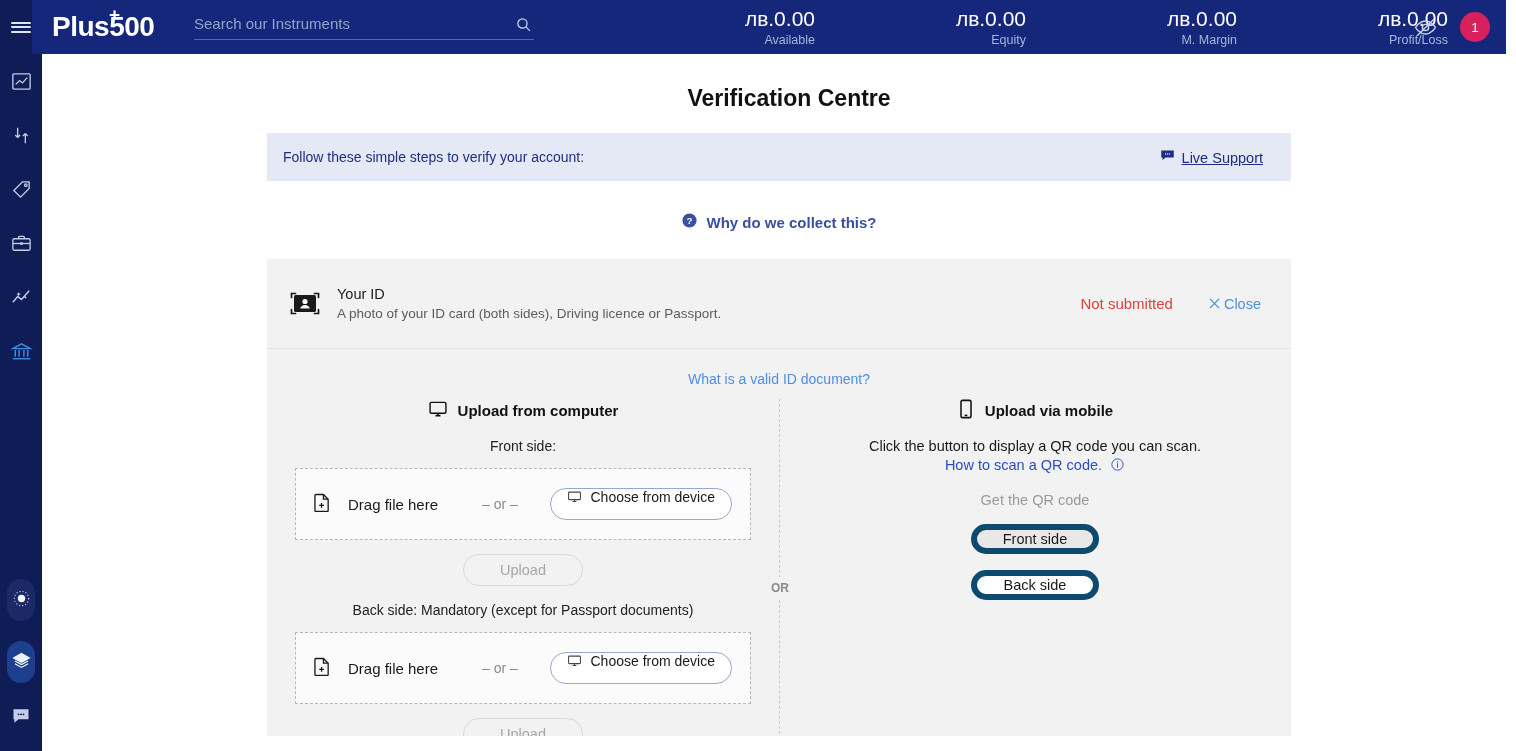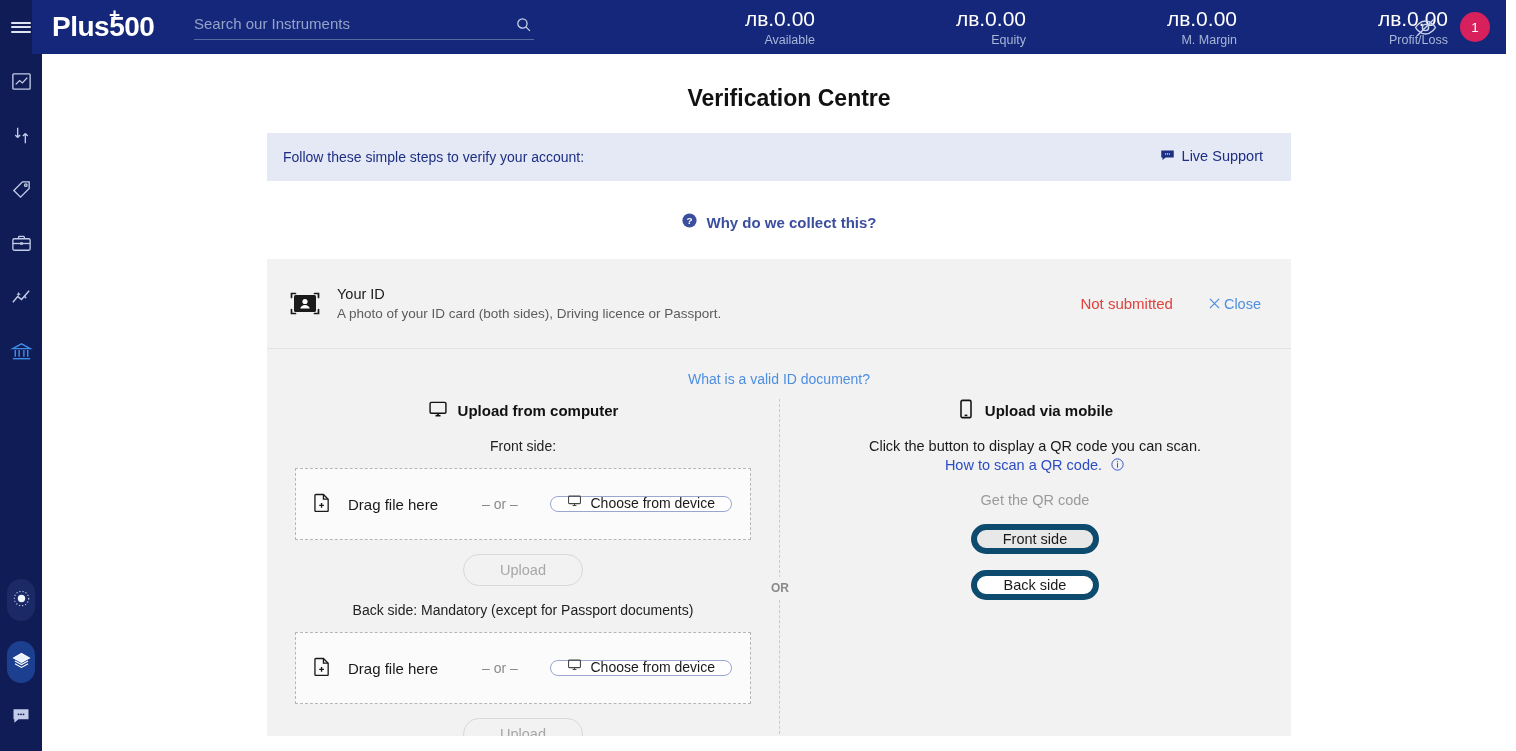--- a/index.html
+++ b/index.html
@@ -101,21 +101,21 @@
 
   .notice-bar {
     margin-top: 21px;
     background: #e5e8f5;
     height: 48px;
     display: flex; align-items: center;
     padding: 0 28px 0 16px;
     justify-content: space-between;
   }
   .notice-text { color: #1d2f83; font-size: 14px; }
-  .live-support { display: flex; align-items: flex-start; gap: 7px; color: #1d2f83; font-size: 14.5px; cursor: pointer; }
+  .live-support { display: flex; align-items: flex-end; gap: 7px; color: #1d2f83; font-size: 14.5px; cursor: pointer; text-decoration: underline; }
 
   .why-row {
     display: flex; align-items: center; justify-content: center; gap: 8px;
     margin-top: 31px; cursor: pointer;
   }
   .why-row .txt { color: #3b4f9e; font-size: 15px; font-weight: bold; }
 
   .id-card {
     margin-top: 26px;
     background: #f2f2f2;
@@ -151,22 +151,22 @@
   .dropzone {
     width: 456px; margin: 14px auto 0;
     height: 72px; border: 1px dashed #b6b6b6; background: #fbfbfb;
     display: flex; align-items: center; padding: 0 18px;
   }
   .drag-label { display:flex; align-items:center; gap: 17px; font-size: 15px; color: #1a1a1a; }
   .or-small { color: #8a8a8a; font-size: 14px; margin-left: 44px; }
   .btn-choose {
     margin-left: auto;
     border: 1px solid #9aa6d2; background: #fff; border-radius: 18px;
-    height: 16px; padding: 0 16px;
-    display: flex; align-items: flex-end; gap: 8px;
+    height: 32px; padding: 0 16px;
+    display: flex; align-items: flex-start; gap: 8px;
     font-size: 14px; color: #1a1a1a; cursor: pointer;
     font-family: "Liberation Sans", sans-serif;
   }
   .btn-upload {
     display: block; margin: 14px auto 0;
     width: 120px; height: 32px; border-radius: 17px;
     border: 1px solid #d8d8d8; background: transparent;
     color: #a7a7a7; font-size: 14.5px; cursor: default;
     font-family: "Liberation Sans", sans-serif;
   }

